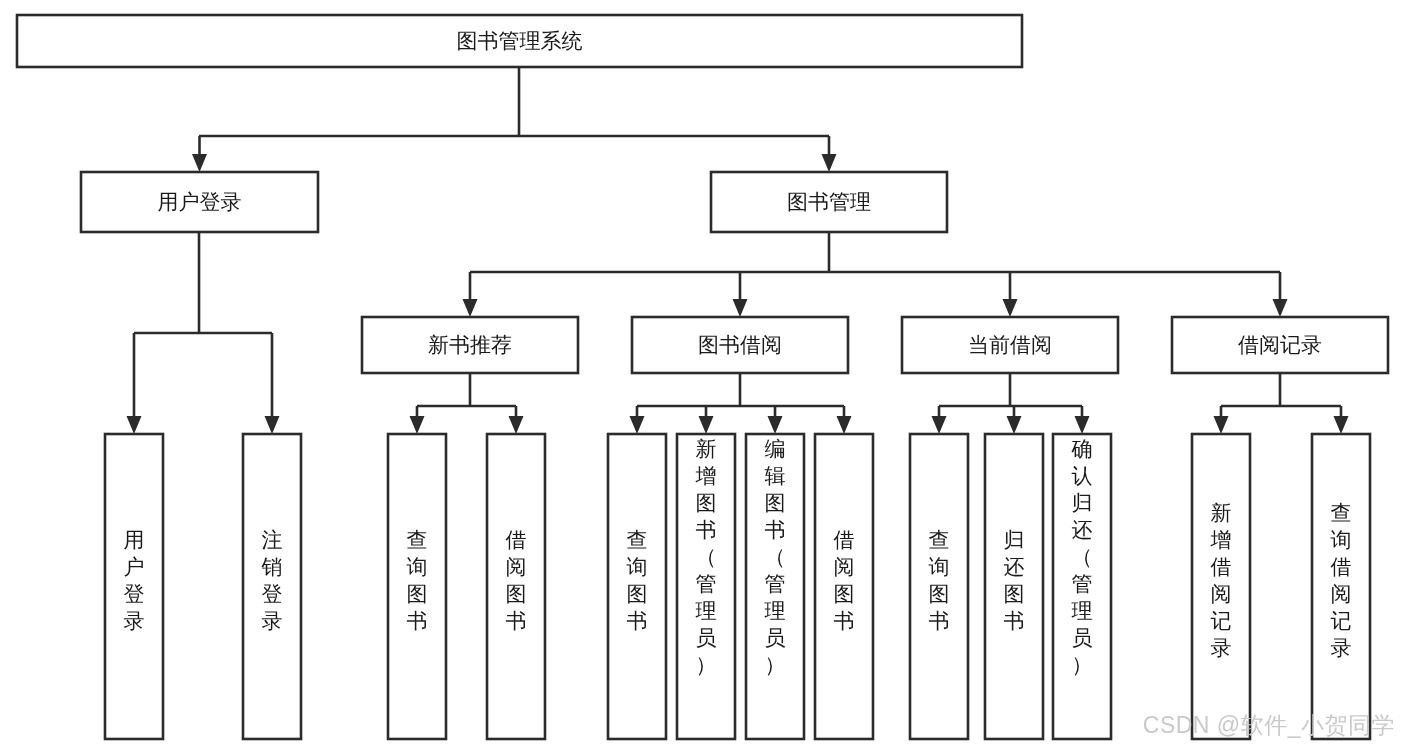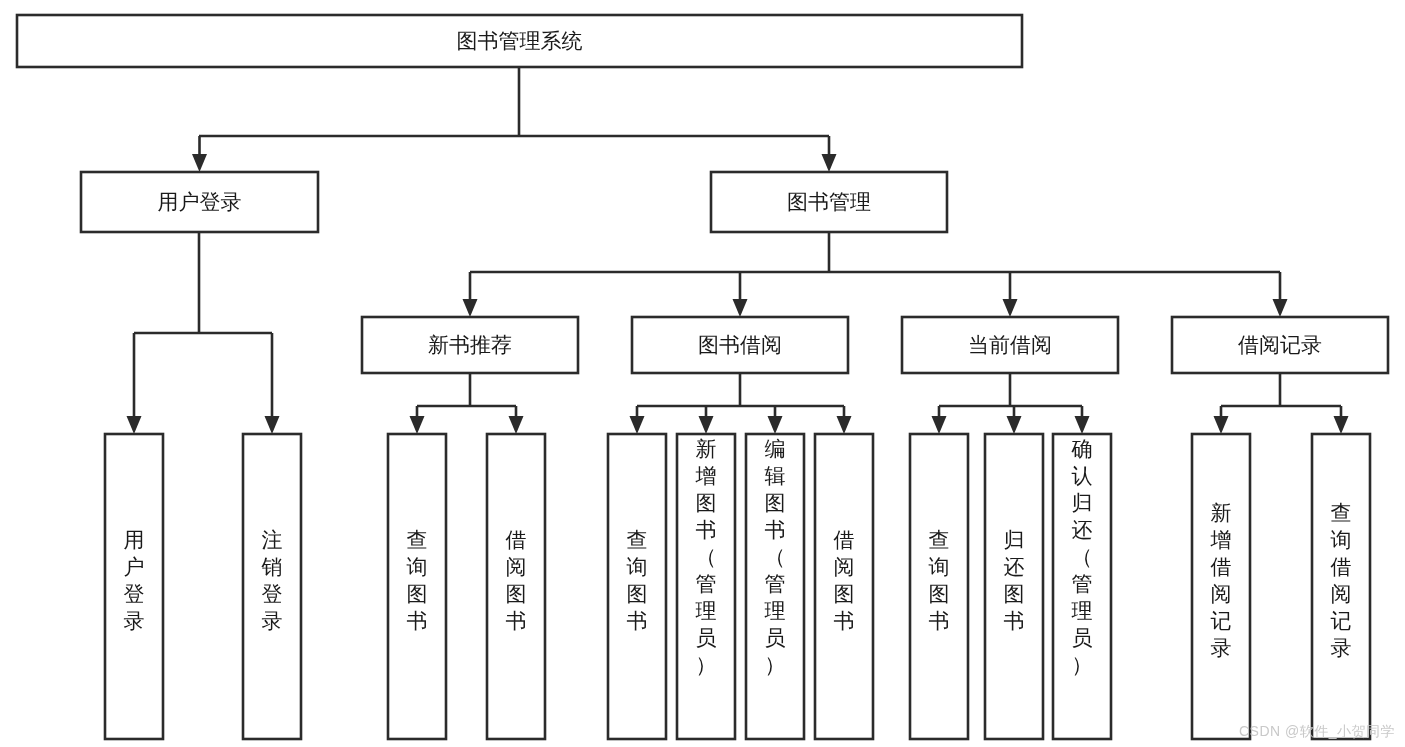--- a/index.html
+++ b/index.html
@@ -52,21 +52,21 @@
     font-family: "Liberation Sans", "DejaVu Sans", sans-serif;
     font-size: 21px;
     fill: #1a1a1a;
     text-anchor: middle;
   }
   .watermark {
     position: absolute;
     right: 10px;
     bottom: 6px;
     font-family: "Liberation Sans", "DejaVu Sans", sans-serif;
-    font-size: 14px;
+    font-size: 23px;
     color: #c9c9c9;
     letter-spacing: 0.5px;
     white-space: nowrap;
     user-select: none;
   }
 </style>
 </head>
 <body>
 
 <div id="diagram-root">

